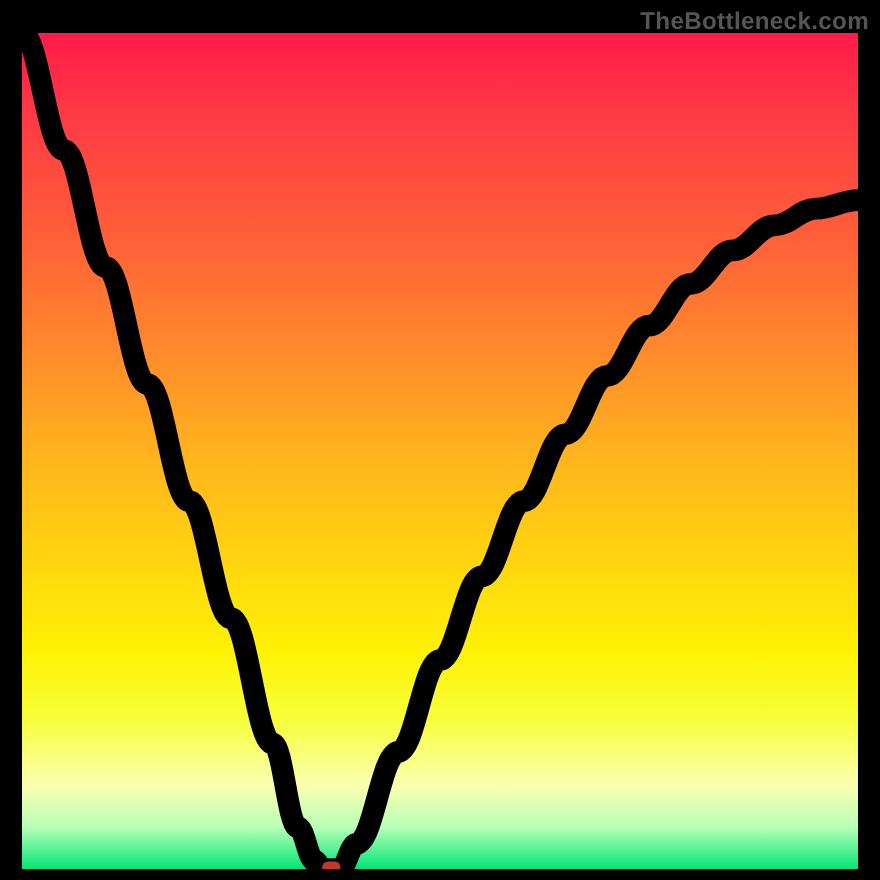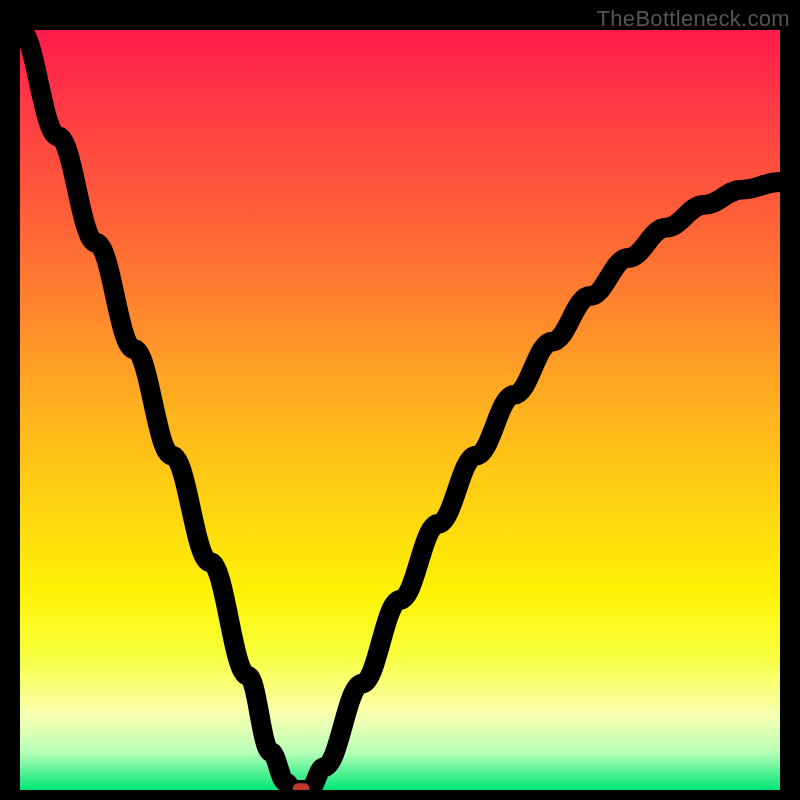--- a/index.html
+++ b/index.html
@@ -8,21 +8,21 @@
     width: 800px; height: 800px;
     background: #000;
     position: relative;
   }
   .watermark {
     position: absolute;
     top: 6px; right: 10px;
     color: #555;
     font-family: Arial, Helvetica, sans-serif;
     font-size: 22px;
-    font-weight: 400;
+    font-weight: 700;
     letter-spacing: 0.3px;
     user-select: none;
   }
   .plot-frame {
     position: absolute;
     left: 20px; top: 30px;
     width: 760px; height: 760px;
     background: #000;
   }
   .plot-gradient {

